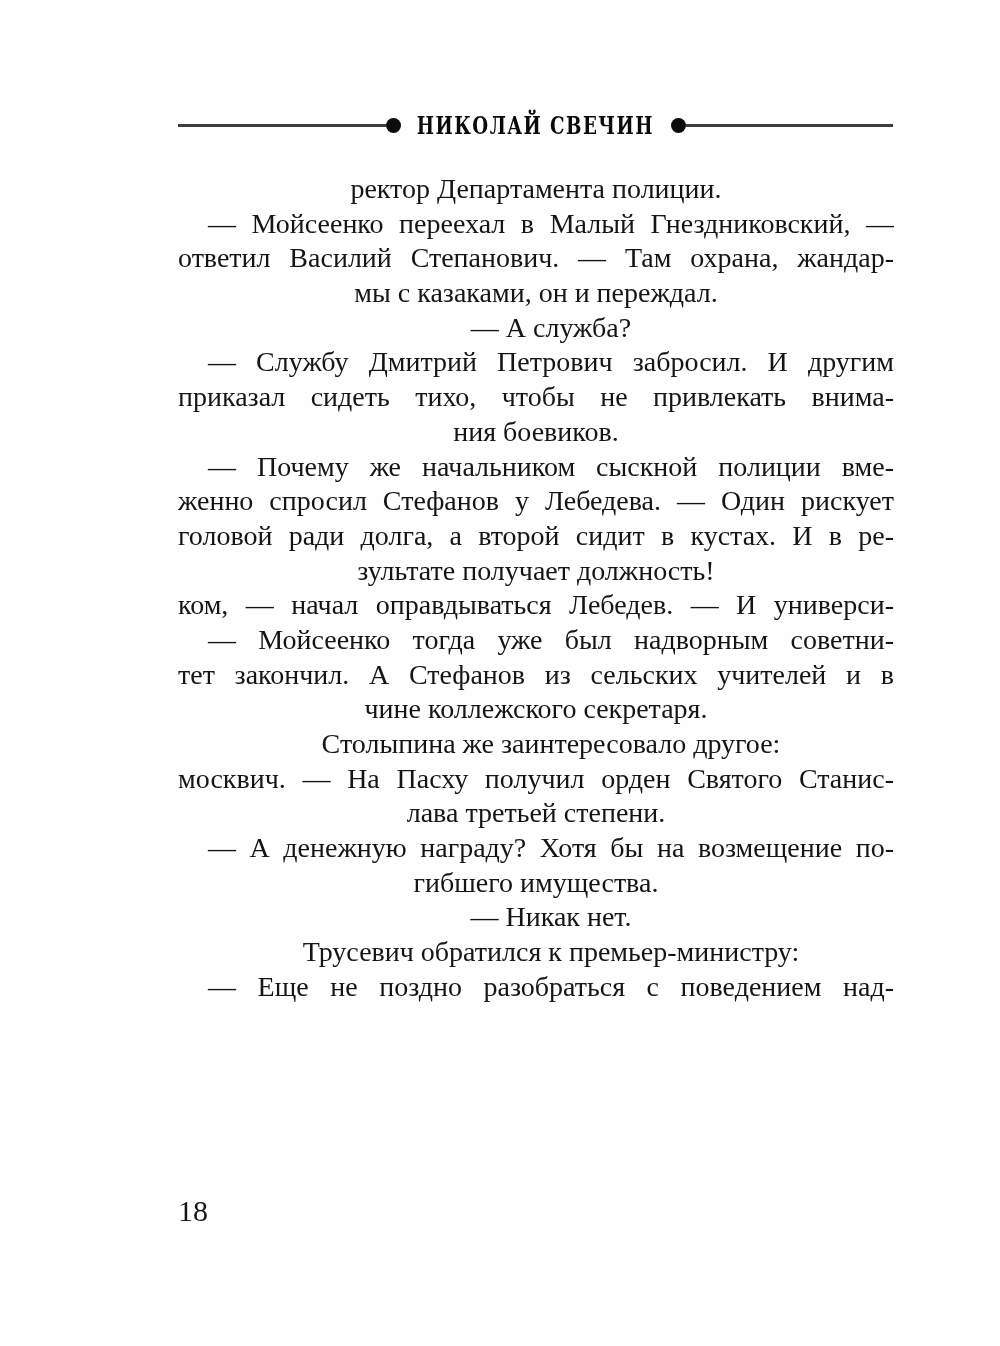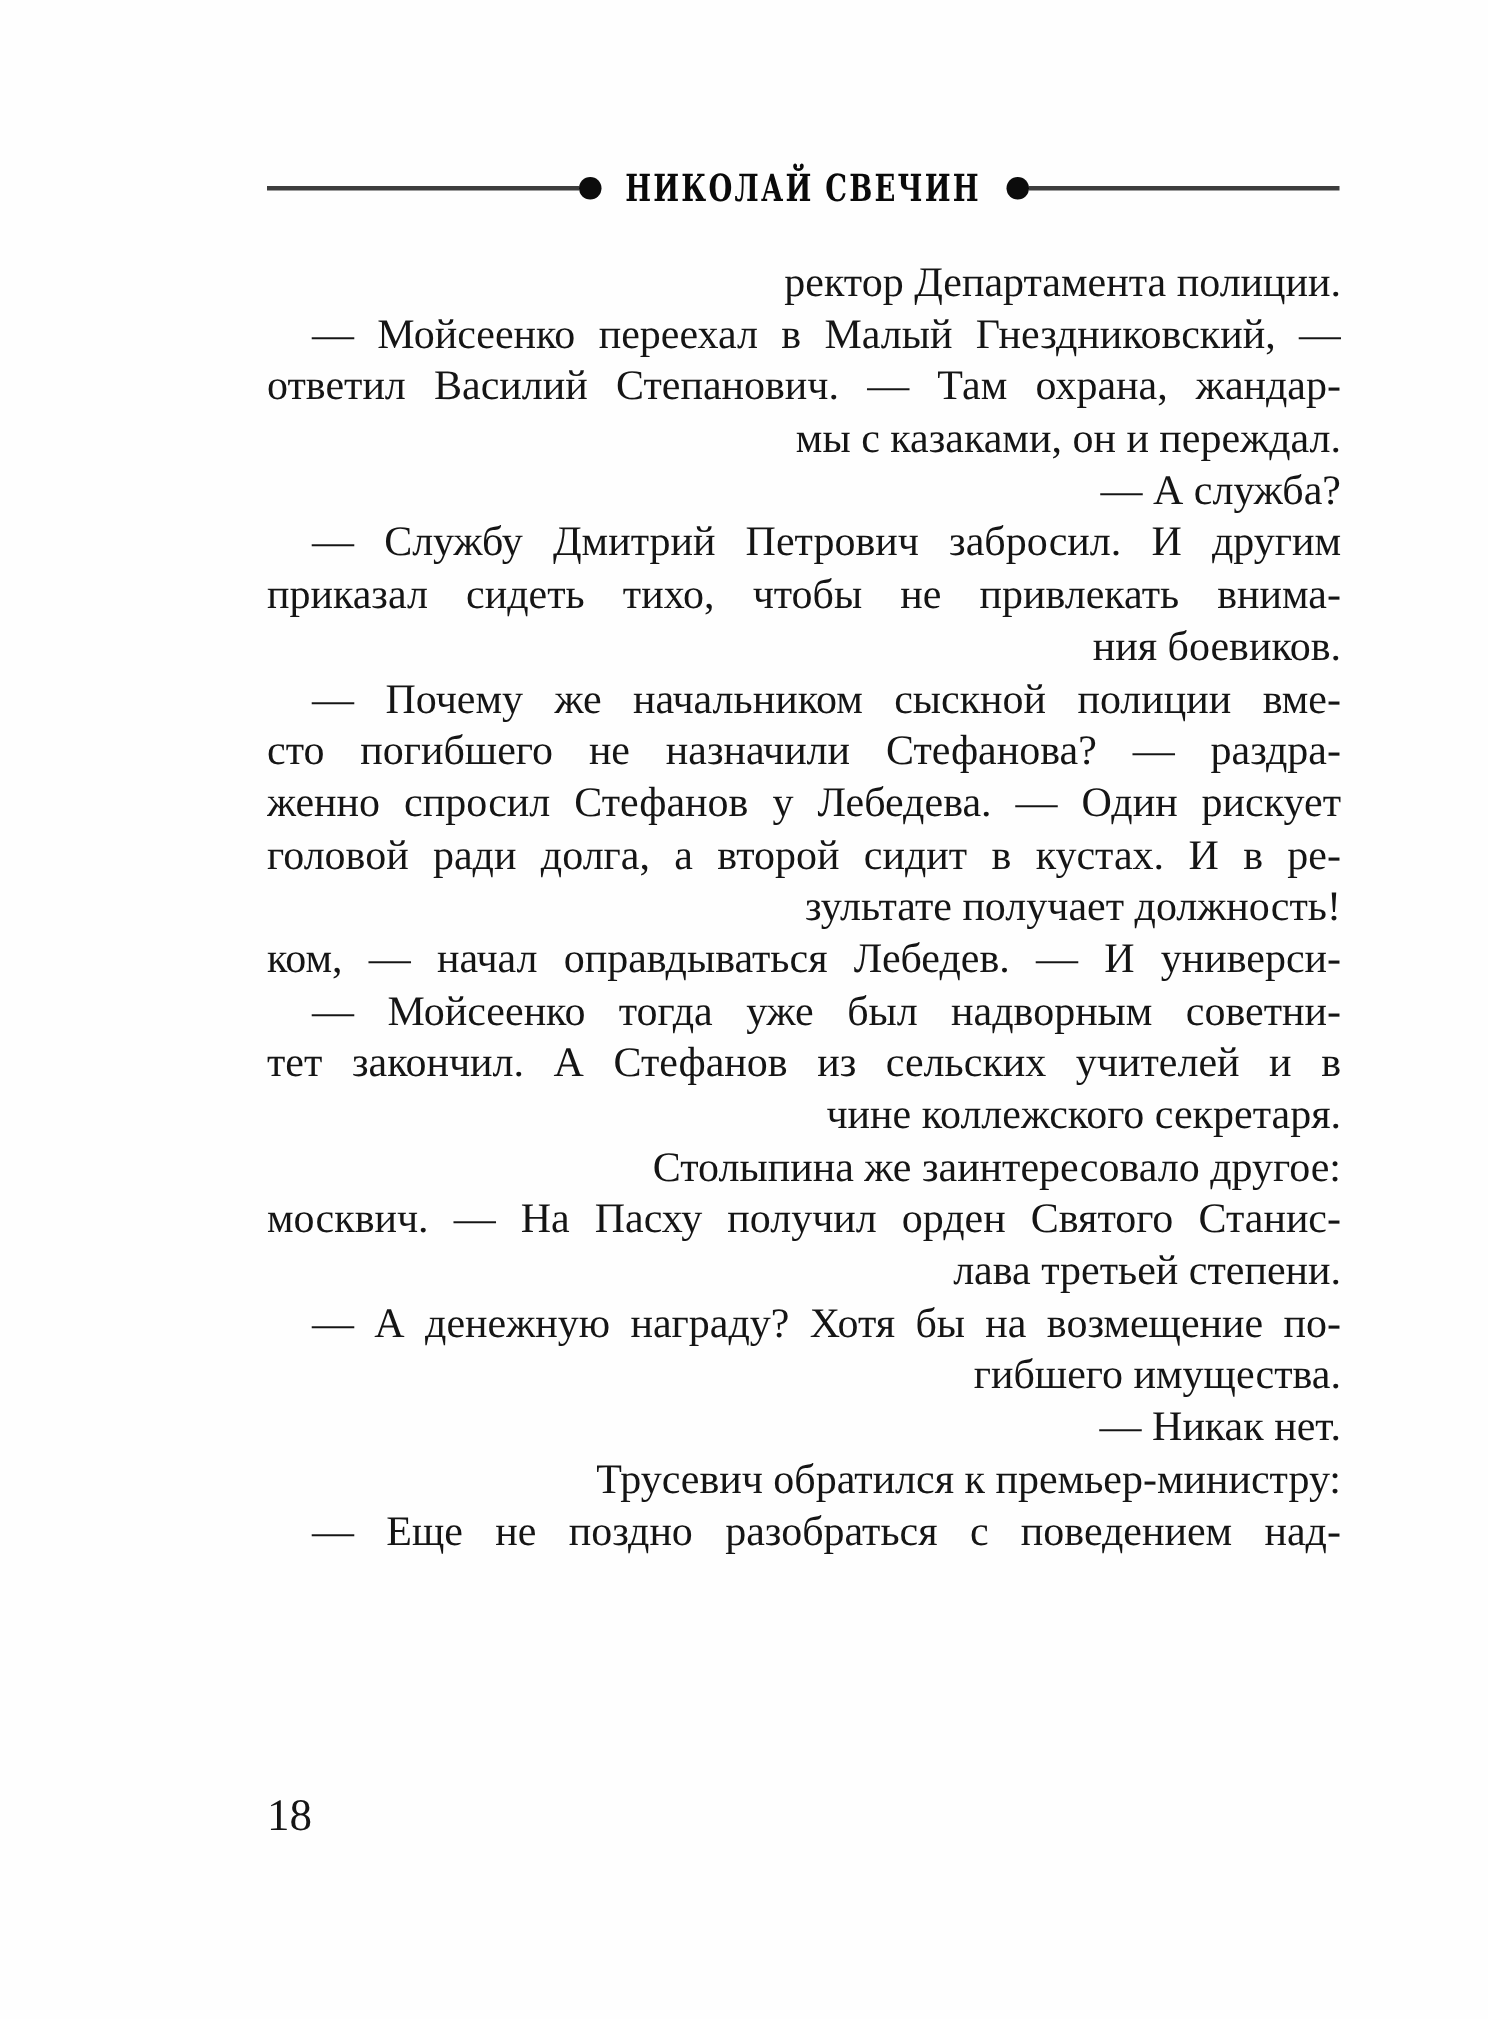--- a/index.html
+++ b/index.html
@@ -74,21 +74,21 @@
   .line::after {
     content: "";
     display: inline-block;
     width: 100%;
     height: 0;
   }
   .line.first {
     text-indent: 30px;
   }
   .line.lastline {
-    text-align: right;
+    text-align: center;
   }
   .line.lastline::after {
     content: none;
   }
   
   .page-number {
     position: absolute;
     left: 178px;
     top: 1194px;
     width: 700px;
@@ -124,21 +124,20 @@
       <div class="paragraph">
         <div class="line first lastline">— А служба?</div>
       </div>
       <div class="paragraph">
         <div class="line first">— Службу Дмитрий Петрович забросил. И другим</div>
         <div class="line">приказал сидеть тихо, чтобы не привлекать внима-</div>
         <div class="line lastline">ния боевиков.</div>
       </div>
       <div class="paragraph">
         <div class="line first">— Почему же начальником сыскной полиции вме-</div>
-        <div class="line">сто погибшего не назначили Стефанова? — раздра-</div>
         <div class="line">женно спросил Стефанов у Лебедева. — Один рискует</div>
         <div class="line">головой ради долга, а второй сидит в кустах. И в ре-</div>
         <div class="line lastline">зультате получает должность!</div>
       </div>
       <div class="paragraph">
         <div class="line">ком, — начал оправдываться Лебедев. — И универси-</div>
         <div class="line first">— Мойсеенко тогда уже был надворным советни-</div>
         <div class="line">тет закончил. А Стефанов из сельских учителей и в</div>
         <div class="line lastline">чине коллежского секретаря.</div>
       </div>

